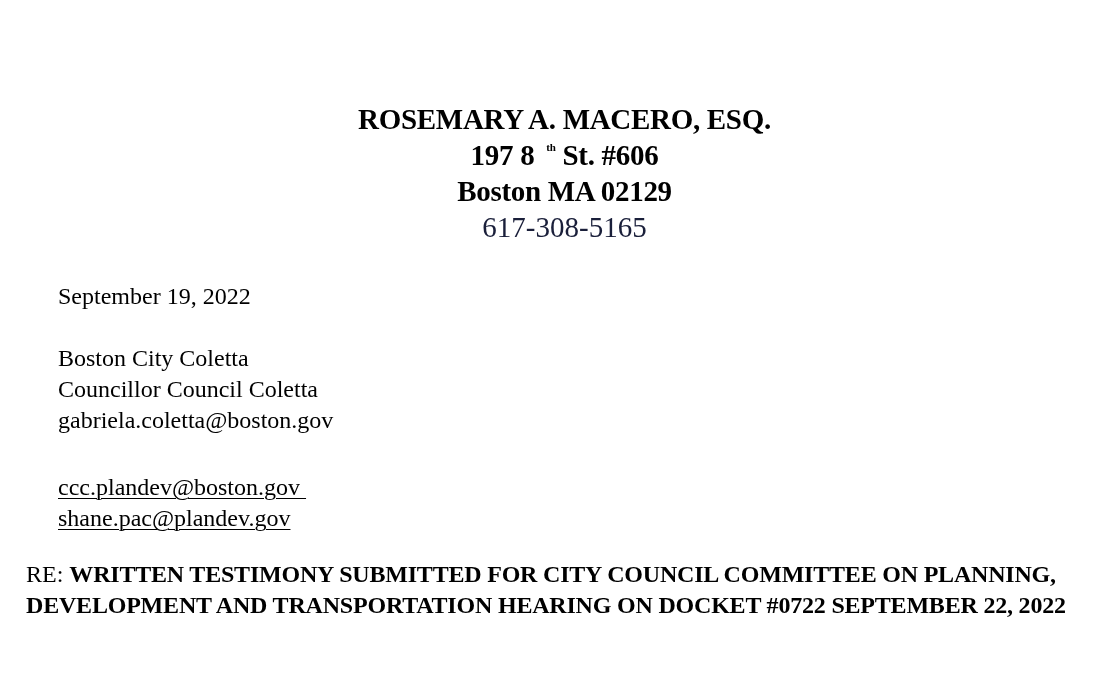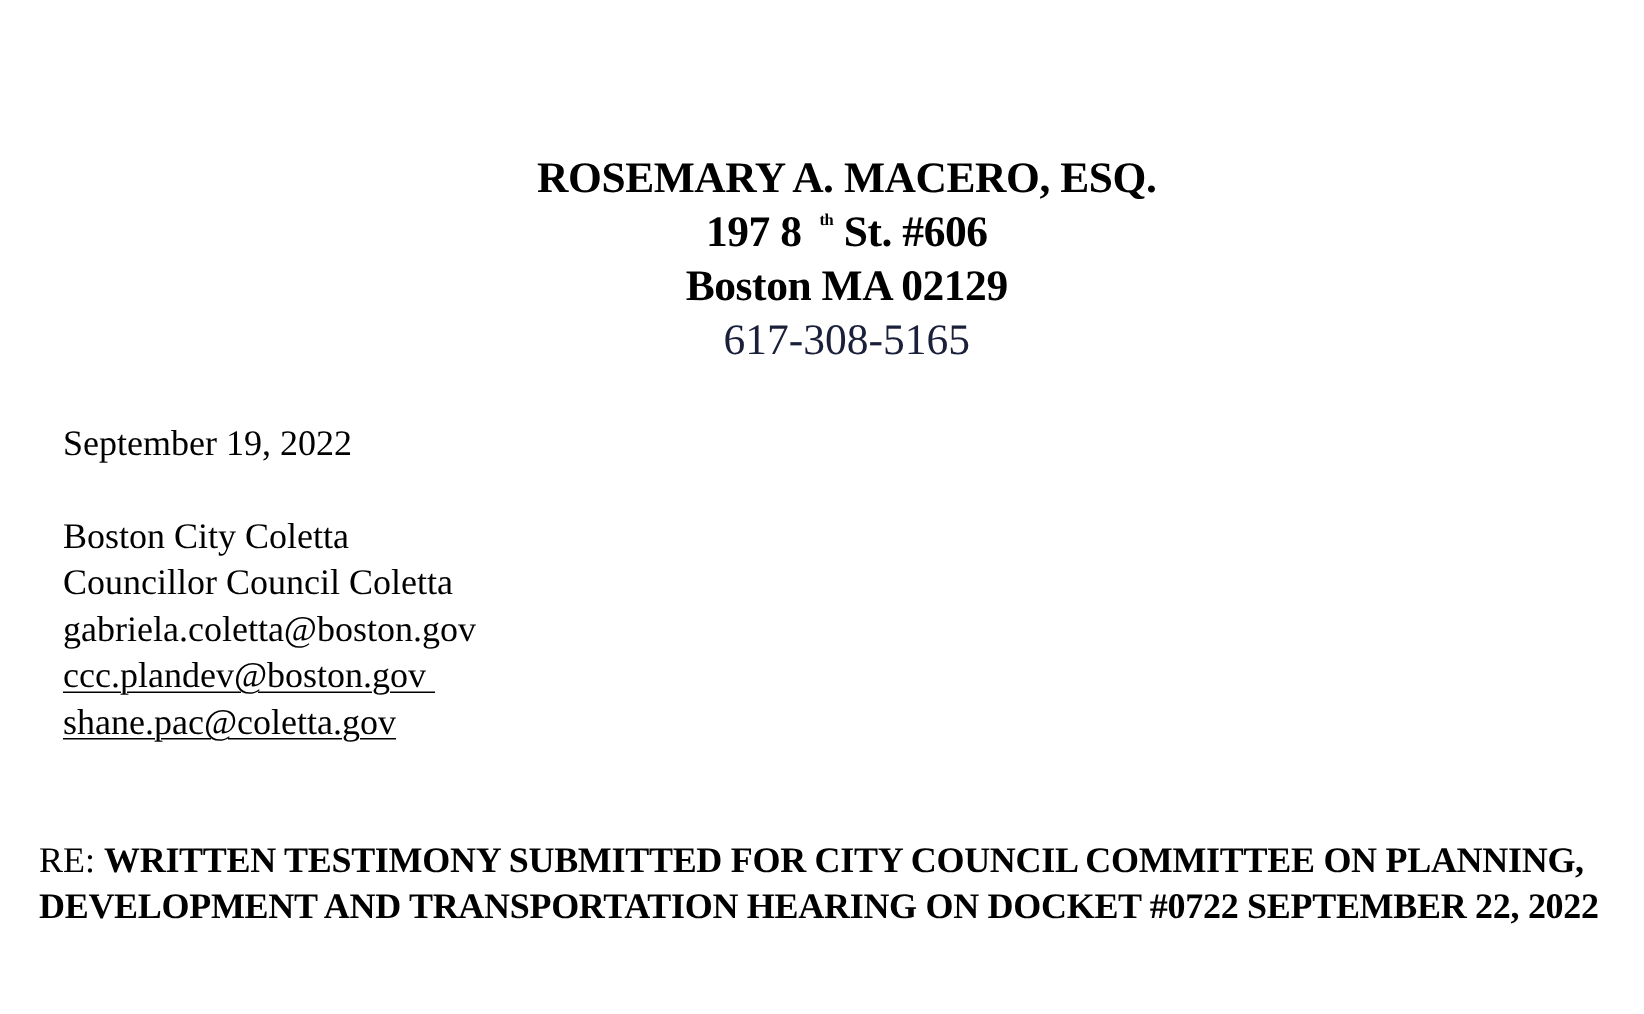--- a/index.html
+++ b/index.html
@@ -5,21 +5,21 @@
     html, body { margin: 0; padding: 0; background: #ffffff; }
     body { width: 1096px; height: 676px; position: relative; overflow: hidden;
            font-family: "Liberation Serif", "DejaVu Serif", serif; color: #000; }
     .letterhead { position: absolute; left: 0; top: 101px; width: 1129px; text-align: center; }
     .lh-line { display: block; line-height: 36px; }
     .lh-name { font-size: 29px; font-weight: bold; letter-spacing: -0.3px; }
     .lh-street { font-size: 29px; font-weight: bold; letter-spacing: -0.3px; }
     .lh-city { font-size: 29px; font-weight: bold; letter-spacing: -0.3px; }
     .lh-phone { font-size: 29px; color: #1a1f3a; }
     sup { font-size: 11px; vertical-align: 14px; line-height: 0; margin-left: 12px; }
-    .body-text { position: absolute; left: 42px; font-size: 24px; line-height: 31px; }
+    .body-text { position: absolute; left: 58px; font-size: 24px; line-height: 31px; }
     .date { top: 281px; }
     .addr { top: 343px; }
     .addr span { display: block; }
     .link { text-decoration: underline; text-decoration-thickness: 1px; text-underline-offset: 3px; }
     .re { position: absolute; left: 26px; top: 559px; width: 1040px; font-size: 24px; line-height: 31px; }
     .re-bold { font-weight: bold; letter-spacing: -0.2px; }
   </style>
 </head>
 <body>
 
@@ -29,17 +29,17 @@
   <span class="lh-line lh-city">Boston MA 02129</span>
   <span class="lh-line lh-phone">617-308-5165</span>
 </div>
 
 <div class="body-text date">September 19, 2022</div>
 
 <div class="body-text addr">
   <span>Boston City Coletta</span>
   <span>Councillor Council Coletta</span>
   <span>gabriela.coletta@boston.gov</span>
-  <span class="link" style="white-space:pre;">ccc.plandev@boston.gov </span>
-  <span class="link">shane.pac@coletta.gov</span>
+  <span class="link" style="white-space:pre;margin-top:36px;">ccc.plandev@boston.gov </span>
+  <span class="link">shane.pac@plandev.gov</span>
 </div>
 
 <div class="re"><span style="white-space:pre;">RE: </span><span class="re-bold">WRITTEN TESTIMONY SUBMITTED FOR CITY COUNCIL COMMITTEE ON PLANNING, DEVELOPMENT AND TRANSPORTATION HEARING ON DOCKET #0722 SEPTEMBER 22, 2022</span></div>
 
 </body></html>

